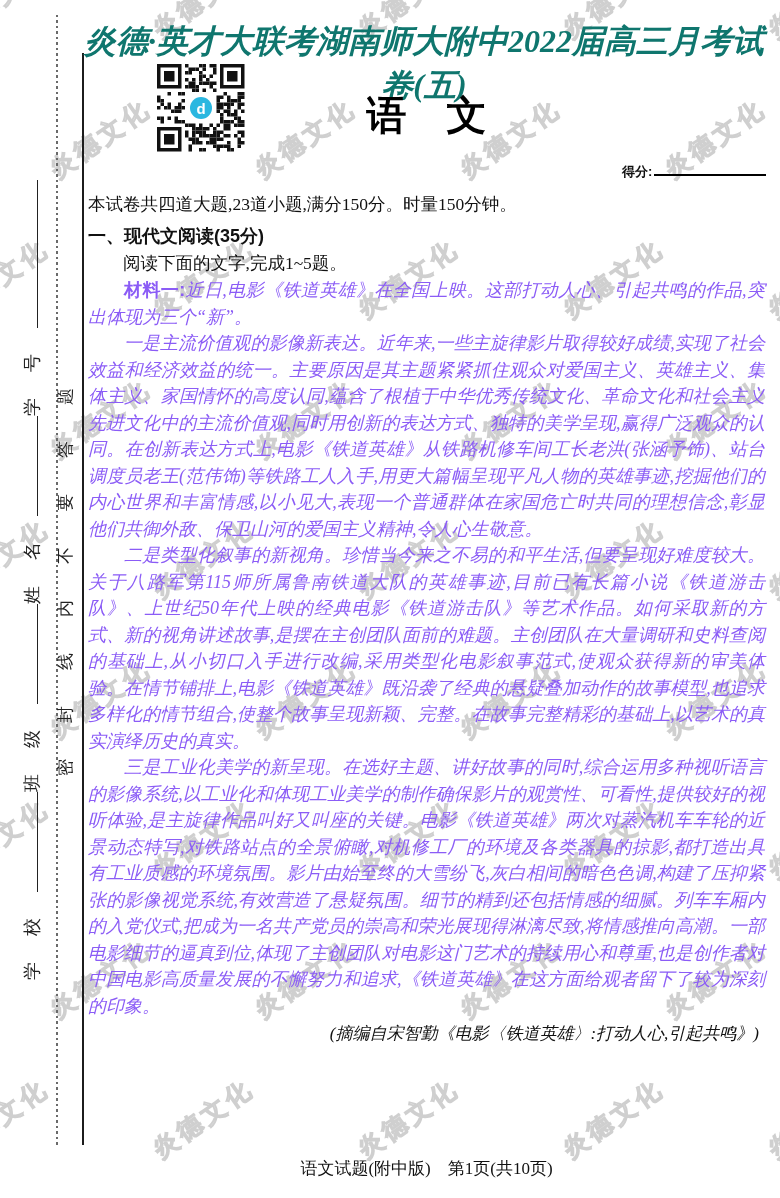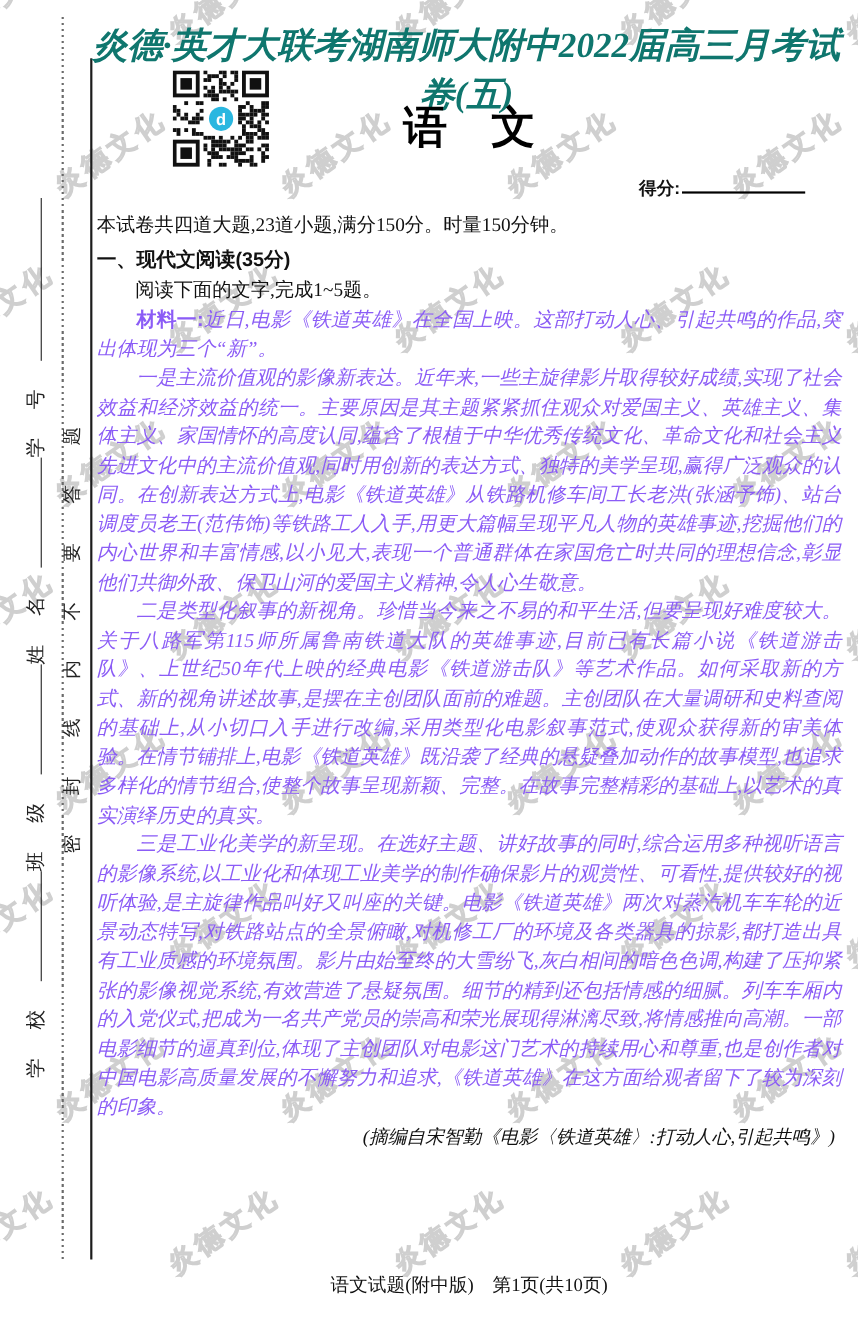--- a/index.html
+++ b/index.html
@@ -30,21 +30,21 @@
   .exam-title {
     position:absolute; left:80px; width:688px; top:20px; z-index:3; text-align:center;
     font-size:32px; font-weight:bold; font-style:italic; letter-spacing:0px; color:#0f766e;
     font-family:"Liberation Serif","DejaVu Serif",serif;
   }
   .qr-box { position:absolute; left:157px; top:64px; width:88px; height:88px; z-index:3; }
   .subject-title {
     position:absolute; left:88px; width:677px; top:88px; z-index:3; text-align:center;
     font-size:40px; font-weight:bold; color:#000;
   }
-  .score-row { position:absolute; left:581px; top:154px; z-index:3; font-size:16px; font-weight:bold;
+  .score-row { position:absolute; left:622px; top:154px; z-index:3; font-size:13px; font-weight:bold;
     font-family:"Liberation Sans","DejaVu Sans",sans-serif; }
   .score-blank { display:inline-block; width:112px; height:22px; border-bottom:2px solid #000; margin-left:2px; }
   
   .content { position:absolute; left:88px; top:192px; width:677px; z-index:3; }
   .instructions { text-align:left; font-size:17.5px; margin-bottom:2px; }
   .sec-heading { font-size:18px; font-weight:bold; margin:8px 0 2px 0;
     font-family:"Liberation Sans","DejaVu Sans",sans-serif; }
   .sub-heading, .prompt { font-size:17.5px; line-height:27px; text-indent:2em; }
   .material p {
     font-size:18px; line-height:26.5px; text-indent:2em; text-align:justify;

